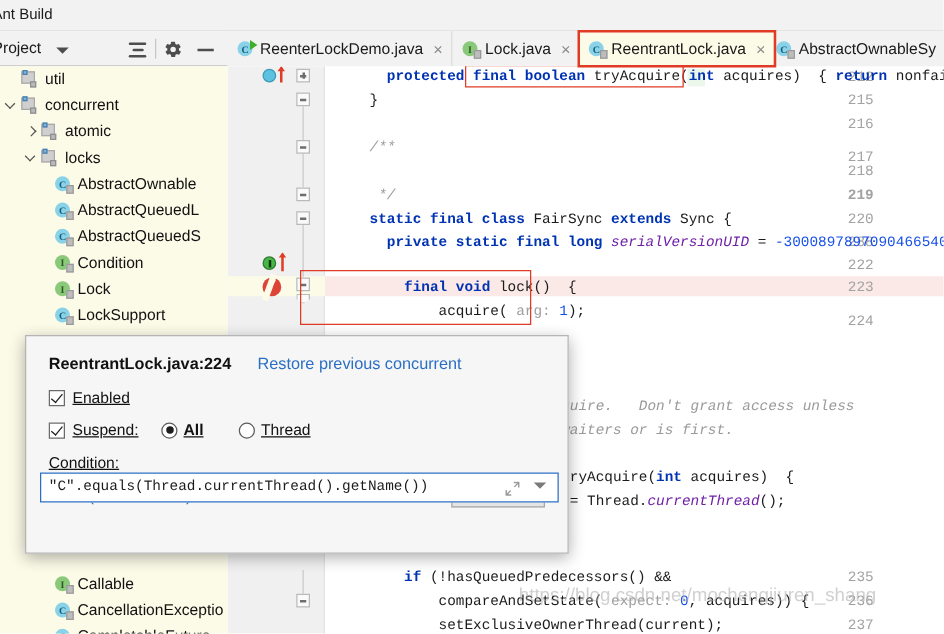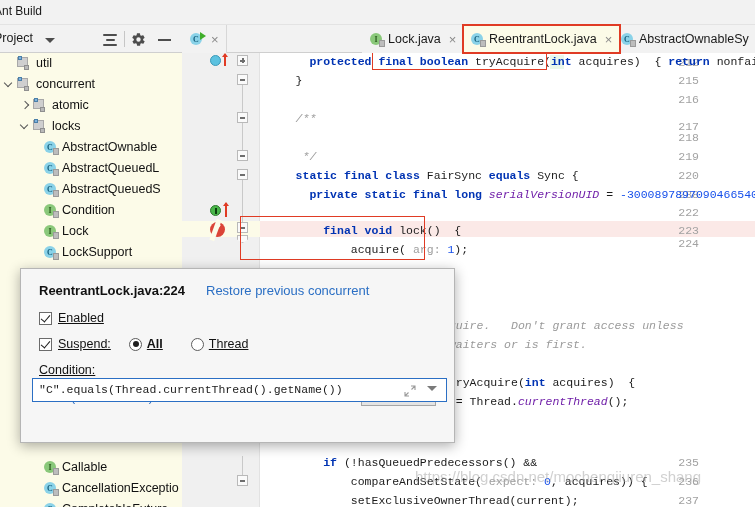--- a/index.html
+++ b/index.html
@@ -294,20 +294,21 @@
     </div>
     <div class="minus-ico"></div>
   </div>
 
   <div class="tabstrip">
     <div class="tab" style="left:0px;">
       <span class="fico cls">
         <span class="disc">C</span>
           <span class="run"></span>
       </span>
+      <span>ReenterLockDemo.java</span>
       <span class="tabclose">×</span>
     </div>
 
     <div class="tab" style="left:180px;">
       <span class="fico iface">
         <span class="disc">I</span>
           <span class="badge"></span>
       </span>
       <span>Lock.java</span>
       <span class="tabclose">×</span>
@@ -445,26 +446,26 @@
     <div class="hl-gutter-row" style="top:168px;"></div>
     <div class="hl-row" style="top:168px;"></div>
 
     <div class="greenbg" style="left:368px; top:2px; width:14px; height:14px;"></div>
 
     <div class="lnum" style="top:3px;">212</div>
     <div class="lnum" style="top:21px;">215</div>
     <div class="lnum" style="top:40px;">216</div>
     <div class="lnum" style="top:67px;">217</div>
     <div class="lnum" style="top:78px;">218</div>
-    <div class="lnum" style="top:97px;">219</div>
+    <div class="lnum" style="top:97px;font-weight:bold;">219</div>
     <div class="lnum" style="top:116px;">220</div>
     <div class="lnum" style="top:135px;">288</div>
     <div class="lnum" style="top:153px;">222</div>
     <div class="lnum" style="top:171px;">223</div>
-    <div class="lnum" style="top:184px;text-align:right;">224</div>
+    <div class="lnum" style="top:198px;text-align:right;">224</div>
     <div class="lnum" style="top:403px;">235</div>
     <div class="lnum" style="top:422px;">236</div>
     <div class="lnum" style="top:441px;">237</div>
 
     <div class="fold plus" style="top:2px;"></div>
     <div class="fold" style="top:21px;"></div>
     <div class="foldline" style="top:32px; height:27px;"></div>
     <div class="fold" style="top:59px;"></div>
     <div class="foldline" style="top:70px; height:27px;"></div>
     <div class="fold" style="top:97px;"></div>
@@ -484,21 +485,21 @@
     <div class="bp-cond" style="left:27px; top:168px;">
       <span class="dot"></span>
         <span class="chk">✓</span>
         <span class="cut"></span>
     </div>
 
     <div class="codeline" style="top:1px;"><span class="kw">      protected final boolean </span>tryAcquire(<span class="kw">int</span> acquires)  { <span class="kw">return</span> nonfairTryAcquir</div>
     <div class="codeline" style="top:20px;">    }</div>
     <div class="codeline" style="top:58px;"><span class="cmt">    /**</span></div>
     <div class="codeline" style="top:96px;"><span class="cmt">     */</span></div>
-    <div class="codeline" style="top:115px;"><span class="kw">    static final class </span>FairSync <span class="kw">equals </span>Sync {</div>
+    <div class="codeline" style="top:115px;"><span class="kw">    static final class </span>FairSync <span class="kw">extends </span>Sync {</div>
     <div class="codeline" style="top:134px;"><span class="kw">      private static final long </span><span class="fld">serialVersionUID</span> = <span class="num">-3000897897090466540L</span>;</div>
     <div class="codeline" style="top:170px;"><span class="kw">        final void </span>lock()  {</div>
     <div class="codeline" style="top:189px;">            acquire( <span class="hint">arg:</span> <span class="num">1</span>);</div>
 
     <div class="codeline" style="left:260px; top:265px;"><span class="cmt">cquire.   Don't grant access unless</span></div>
     <div class="codeline" style="left:260px; top:284px;"><span class="cmt"> waiters or is first.</span></div>
     <div class="codeline" style="left:260px; top:322px;"> tryAcquire(<span class="kw">int</span> acquires)  {</div>
     <div class="codeline" style="left:260px; top:341px;">t = Thread.<span class="fld">currentThread</span>();</div>
 
     <div class="codeline" style="top:402px;"><span class="kw">        if </span>(!hasQueuedPredecessors() &amp;&amp;</div>

